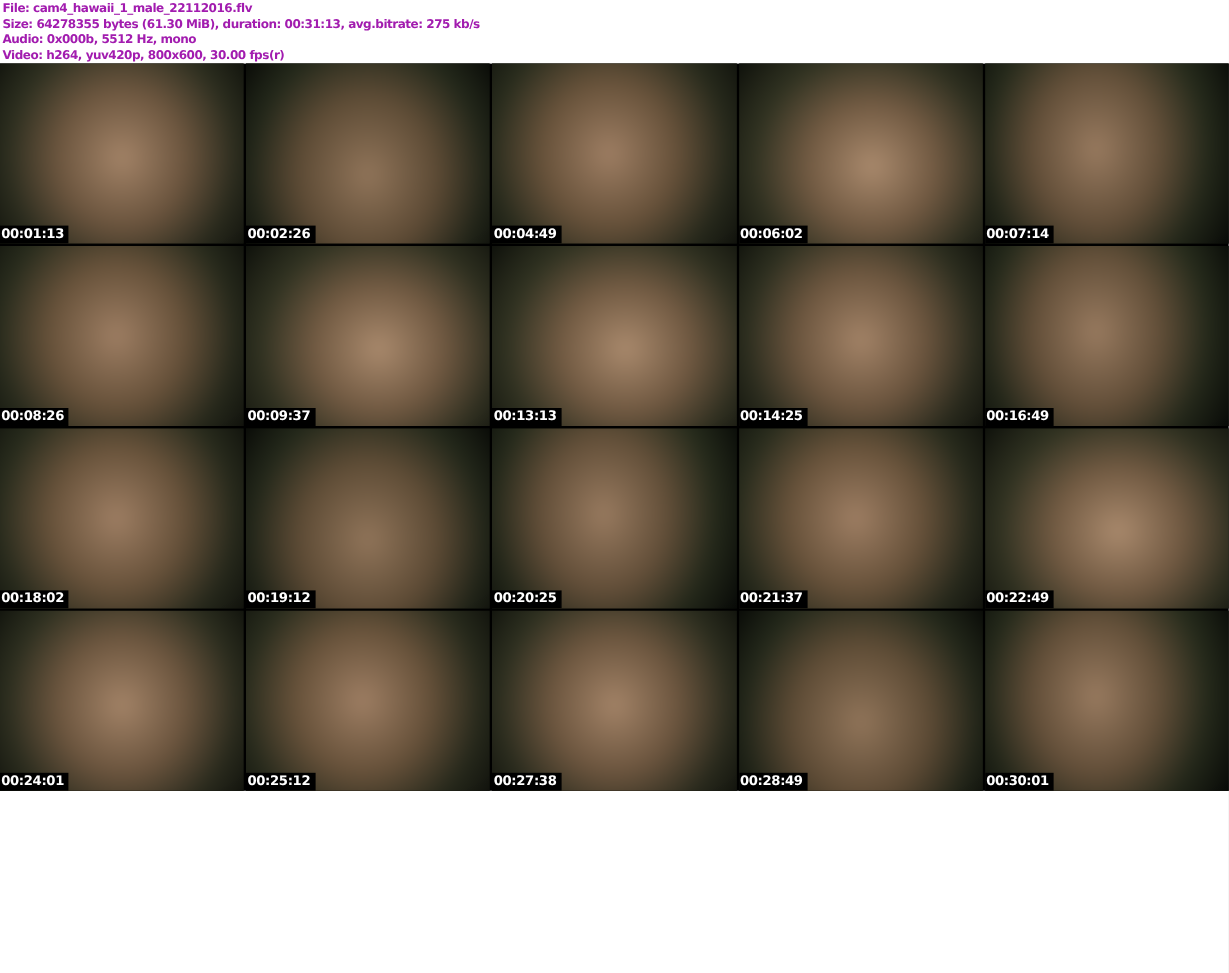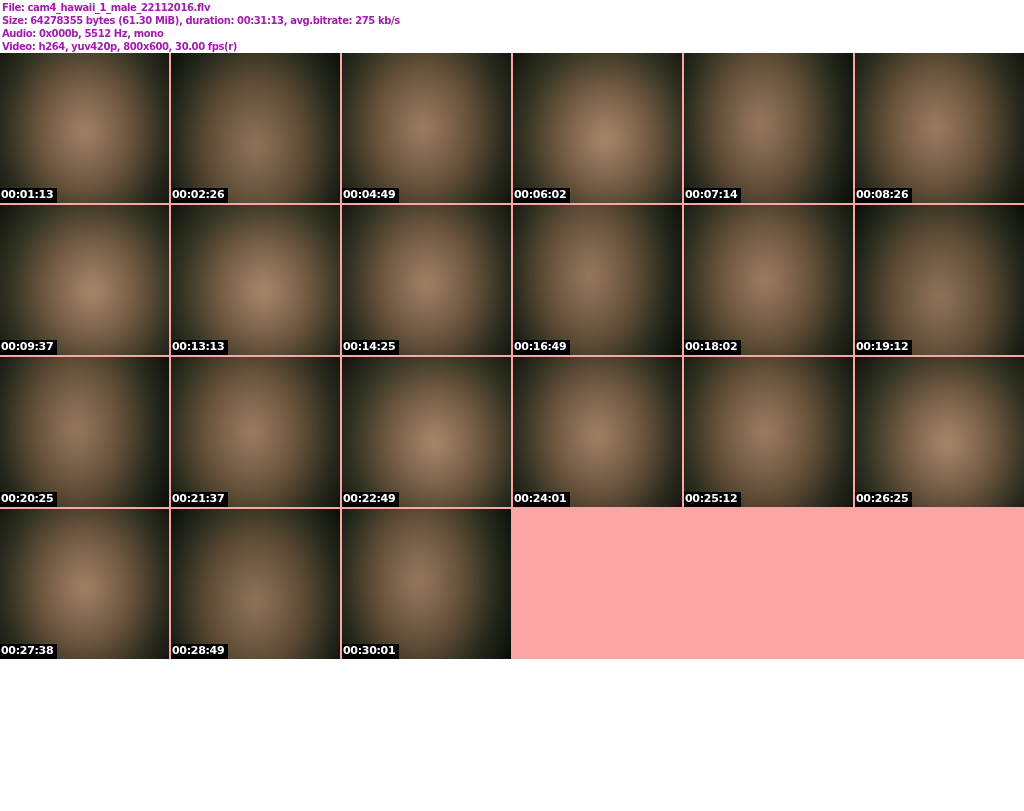--- a/index.html
+++ b/index.html
@@ -25,25 +25,25 @@
     font-size: 10px;
     font-weight: bold;
     line-height: 13px;
     color: #a21caf;
     letter-spacing: -0.4px;
     white-space: pre;
   }
   
   .grid {
     display: grid;
-    grid-template-columns: repeat(6, 1fr);
+    grid-template-columns: repeat(5, 1fr);
     grid-auto-rows: 150px;
     gap: 2px;
     width: 1024px;
-    background: #fca5a5;
+    background: #000000;
   }
   .thumb {
     position: relative;
     overflow: hidden;
     background: #0b0d08;
   }
   
   .thumb .blob {
     position: absolute;
     inset: -12px;
@@ -159,24 +159,20 @@
     <span class="timestamp">00:22:49</span>
   </div>
     <div class="thumb v0">
     <div class="blob"></div>
     <span class="timestamp">00:24:01</span>
   </div>
     <div class="thumb v4">
     <div class="blob"></div>
     <span class="timestamp">00:25:12</span>
   </div>
-    <div class="thumb v2">
-    <div class="blob"></div>
-    <span class="timestamp">00:26:25</span>
-  </div>
     <div class="thumb v0">
     <div class="blob"></div>
     <span class="timestamp">00:27:38</span>
   </div>
     <div class="thumb v3">
     <div class="blob"></div>
     <span class="timestamp">00:28:49</span>
   </div>
     <div class="thumb v1">
     <div class="blob"></div>

